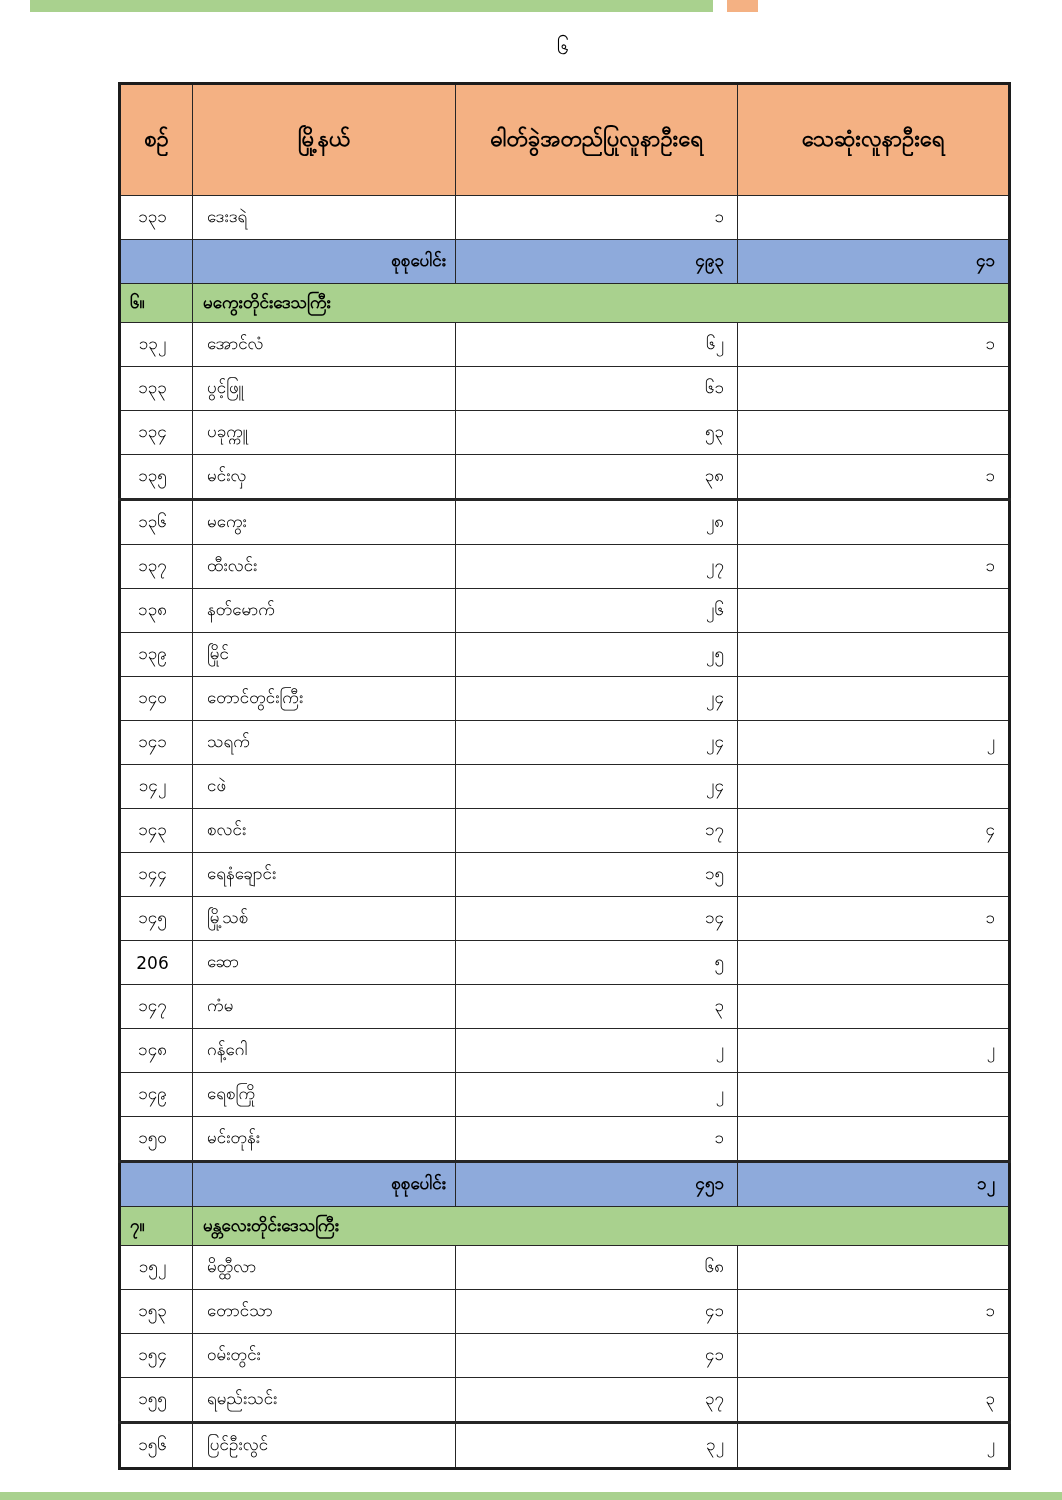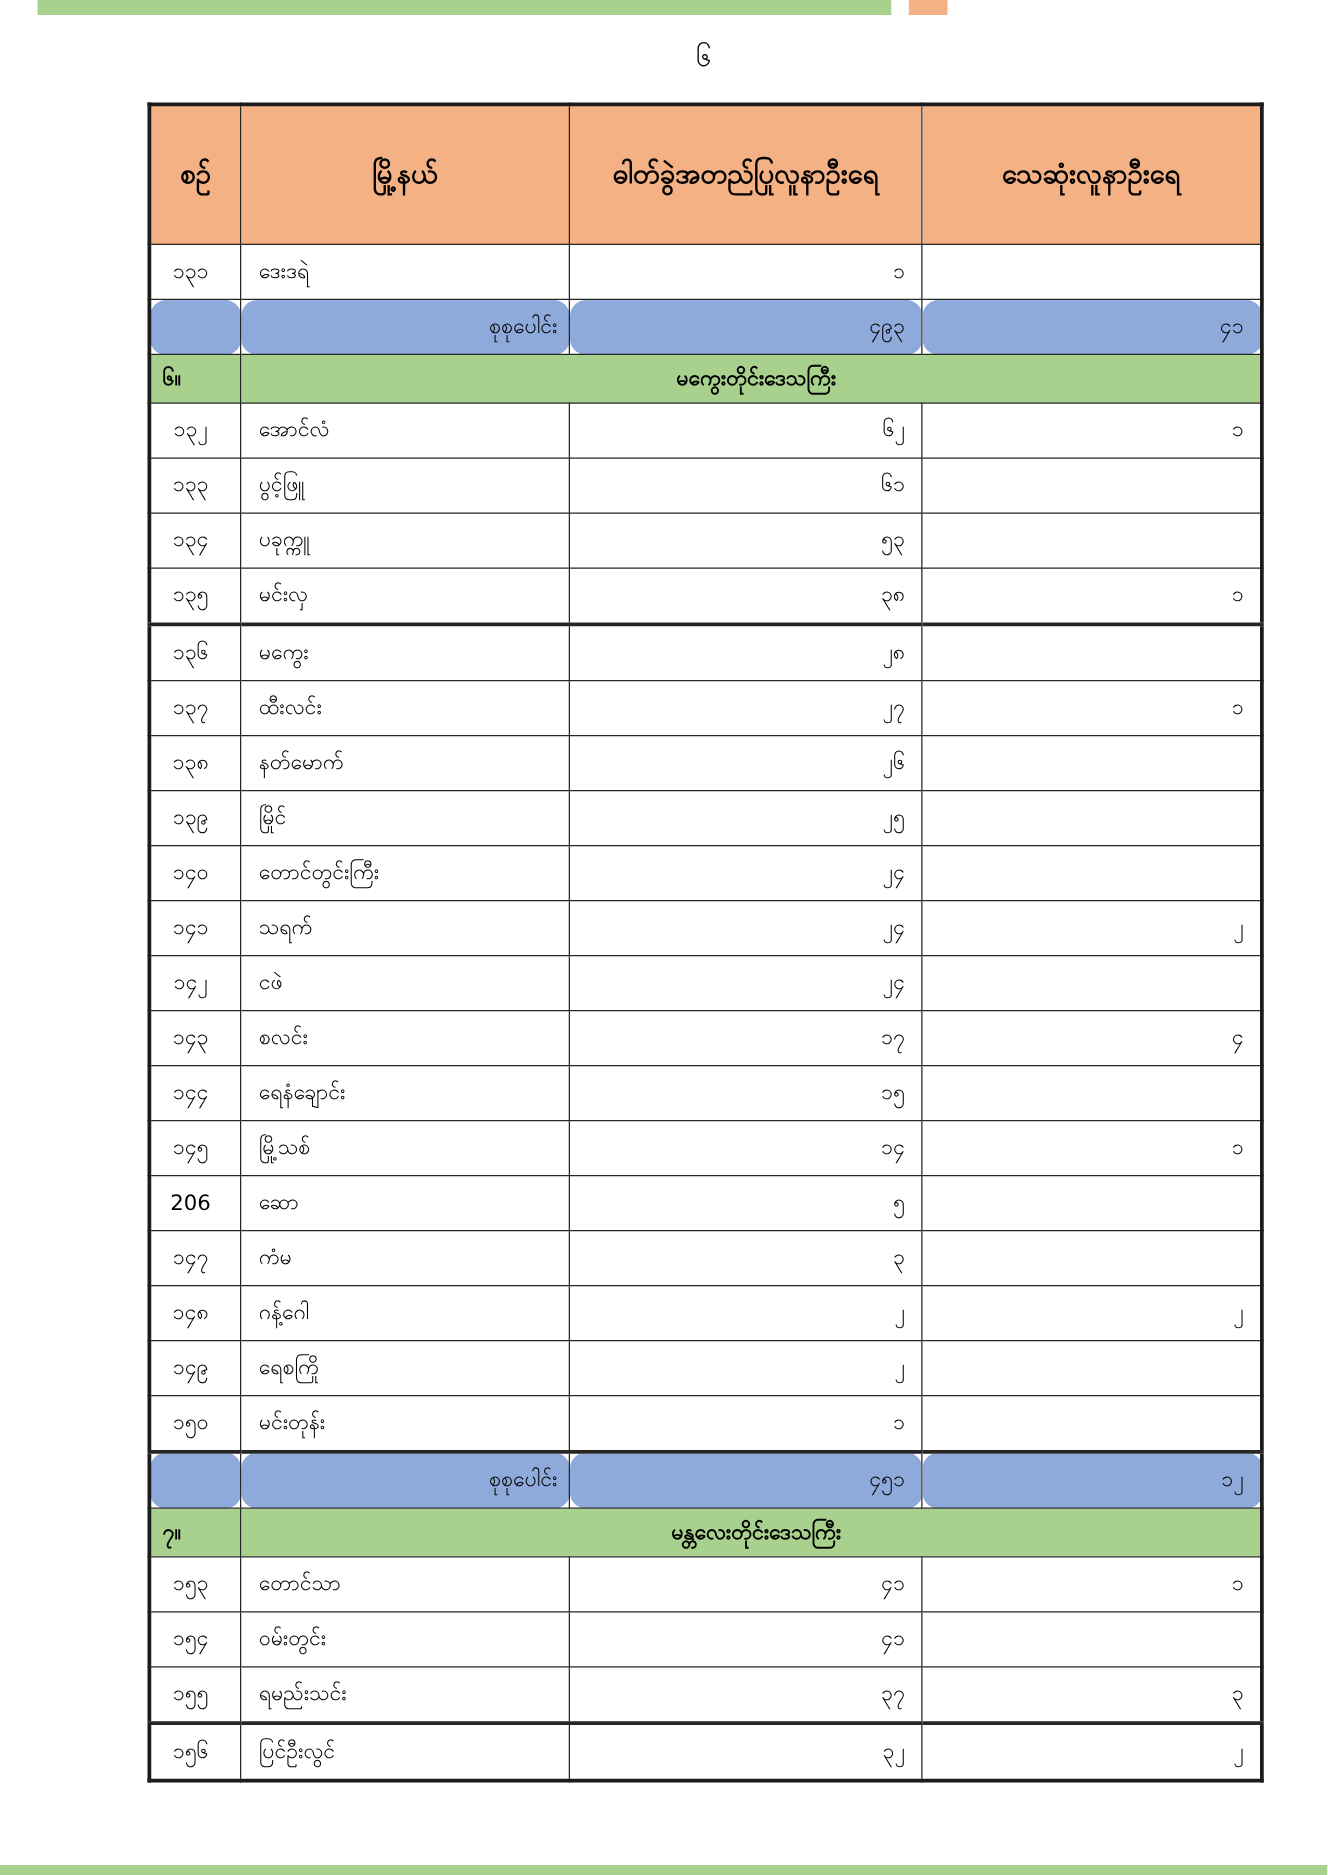--- a/index.html
+++ b/index.html
@@ -46,26 +46,26 @@
     border-bottom-width: 2.5px;
     padding: 0 4px;
   }
   tr.row-data td, tr.row-total td { height: 41px; font-size: 17px; vertical-align: middle; }
   tr.row-section td { height: 36px; font-size: 17px; font-weight: bold; vertical-align: middle; }
 
   td.cell-no       { text-align: center; padding-right: 9px; }
   td.cell-township { text-align: left;  padding-left: 14px; }
   td.cell-num      { text-align: right; padding-right: 13px; }
 
-  tr.row-total td { background: var(--total-bg); font-weight: normal; border-radius: 13px; }
+  tr.row-total td { background: var(--total-bg); font-weight: bold; }
   tr.row-total td.cell-label { text-align: right; padding-right: 9px; }
 
   tr.row-section td { background: var(--section-bg); }
   tr.row-section td.cell-no { text-align: left; padding-left: 9px; }
-  tr.row-section td.cell-name { text-align: center; padding-left: 10px; }
+  tr.row-section td.cell-name { text-align: left; padding-left: 10px; }
 
   tr.thick-bottom td { border-bottom-width: 3px; }
 </style>
 </head>
 <body style="--header-bg: #F4B183; --total-bg: #8EAADB; --section-bg: #A9D18E;">
 
 <div class="edge-strip strip-top-green" style="background: rgb(169, 209, 142);"></div>
 <div class="edge-strip strip-top-orange" style="background: rgb(244, 177, 131);"></div>
 
 <div class="page-number">၆</div>
@@ -220,20 +220,26 @@
         <td class="cell-no"></td>
         <td class="cell-label">စုစုပေါင်း</td>
         <td class="cell-num">၄၅၁</td>
         <td class="cell-num">၁၂</td>
       </tr>
       <tr class="row-section">
         <td class="cell-no">၇။</td>
         <td class="cell-name" colspan="3">မန္တလေးတိုင်းဒေသကြီး</td>
       </tr>
       <tr class="row-data">
+        <td class="cell-no">၁၅၂</td>
+        <td class="cell-township">မိတ္ထီလာ</td>
+        <td class="cell-num">၆၈</td>
+        <td class="cell-num"></td>
+      </tr>
+      <tr class="row-data">
         <td class="cell-no">၁၅၃</td>
         <td class="cell-township">တောင်သာ</td>
         <td class="cell-num">၄၁</td>
         <td class="cell-num">၁</td>
       </tr>
       <tr class="row-data">
         <td class="cell-no">၁၅၄</td>
         <td class="cell-township">ဝမ်းတွင်း</td>
         <td class="cell-num">၄၁</td>
         <td class="cell-num"></td>

